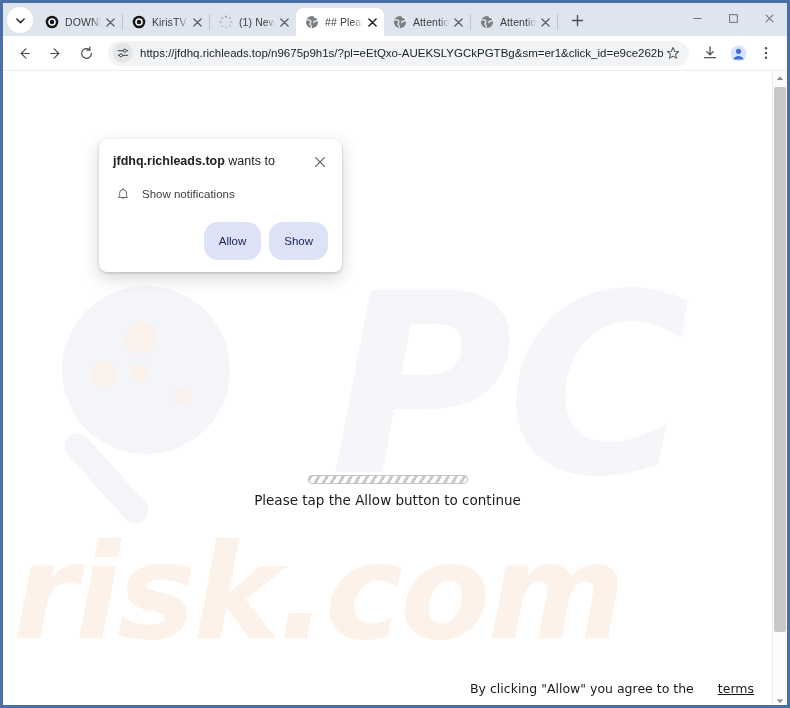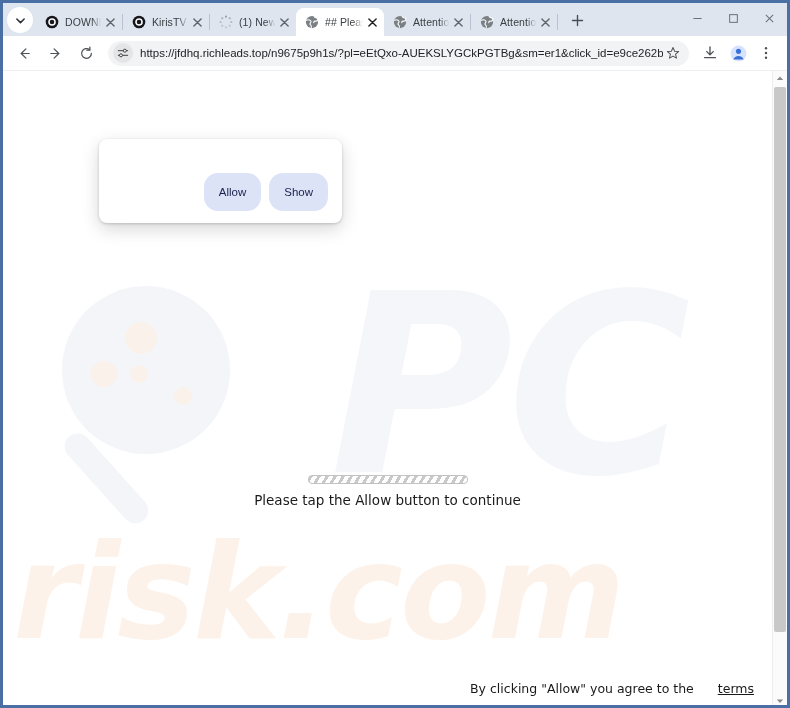--- a/index.html
+++ b/index.html
@@ -617,21 +617,38 @@
       </div>
       <div class="sb-thumb"></div>
       <div class="sb-arrow sb-down">
         <svg width="8" height="8" viewBox="0 0 10 10">
           <path d="M5 7.5 L1 3 L9 3 Z" fill="currentColor"></path>
         </svg>
       </div>
     </div>
 
     <div class="permdialog">
-
+      <div class="perm-head">
+        <div class="perm-title"><b>jfdhq.richleads.top</b><span> wants to</span></div>
+        <span class="perm-close">
+          <svg width="12" height="12" viewBox="0 0 12 12">
+            <path d="M1.6 1.6 L10.4 10.4 M10.4 1.6 L1.6 10.4" stroke="currentColor" stroke-width="1.3" stroke-linecap="round"></path>
+          </svg>
+        </span>
+      </div>
+
+      <div class="perm-row">
+        <span class="perm-row-icon">
+          <svg width="14" height="14" viewBox="0 0 16 16">
+            <path d="M8 1.6 L8 2.9 M4 7 A4 4 0 0 1 12 7 L12 10.1 L13.1 11.9 L2.9 11.9 L4 10.1 Z" fill="none" stroke="currentColor" stroke-width="1.1" stroke-linejoin="round" stroke-linecap="round"></path>
+            <path d="M6.5 11.9 A1.6 1.6 0 0 0 9.5 11.9" fill="none" stroke="currentColor" stroke-width="1.1"></path>
+          </svg>
+        </span>
+        <span class="perm-row-label">Show notifications</span>
+      </div>
 
       <div class="perm-actions">
         <button class="perm-btn">Allow</button>
         <button class="perm-btn">Show</button>
       </div>
     </div>
   </div>
 </div>
 
 </body></html>

